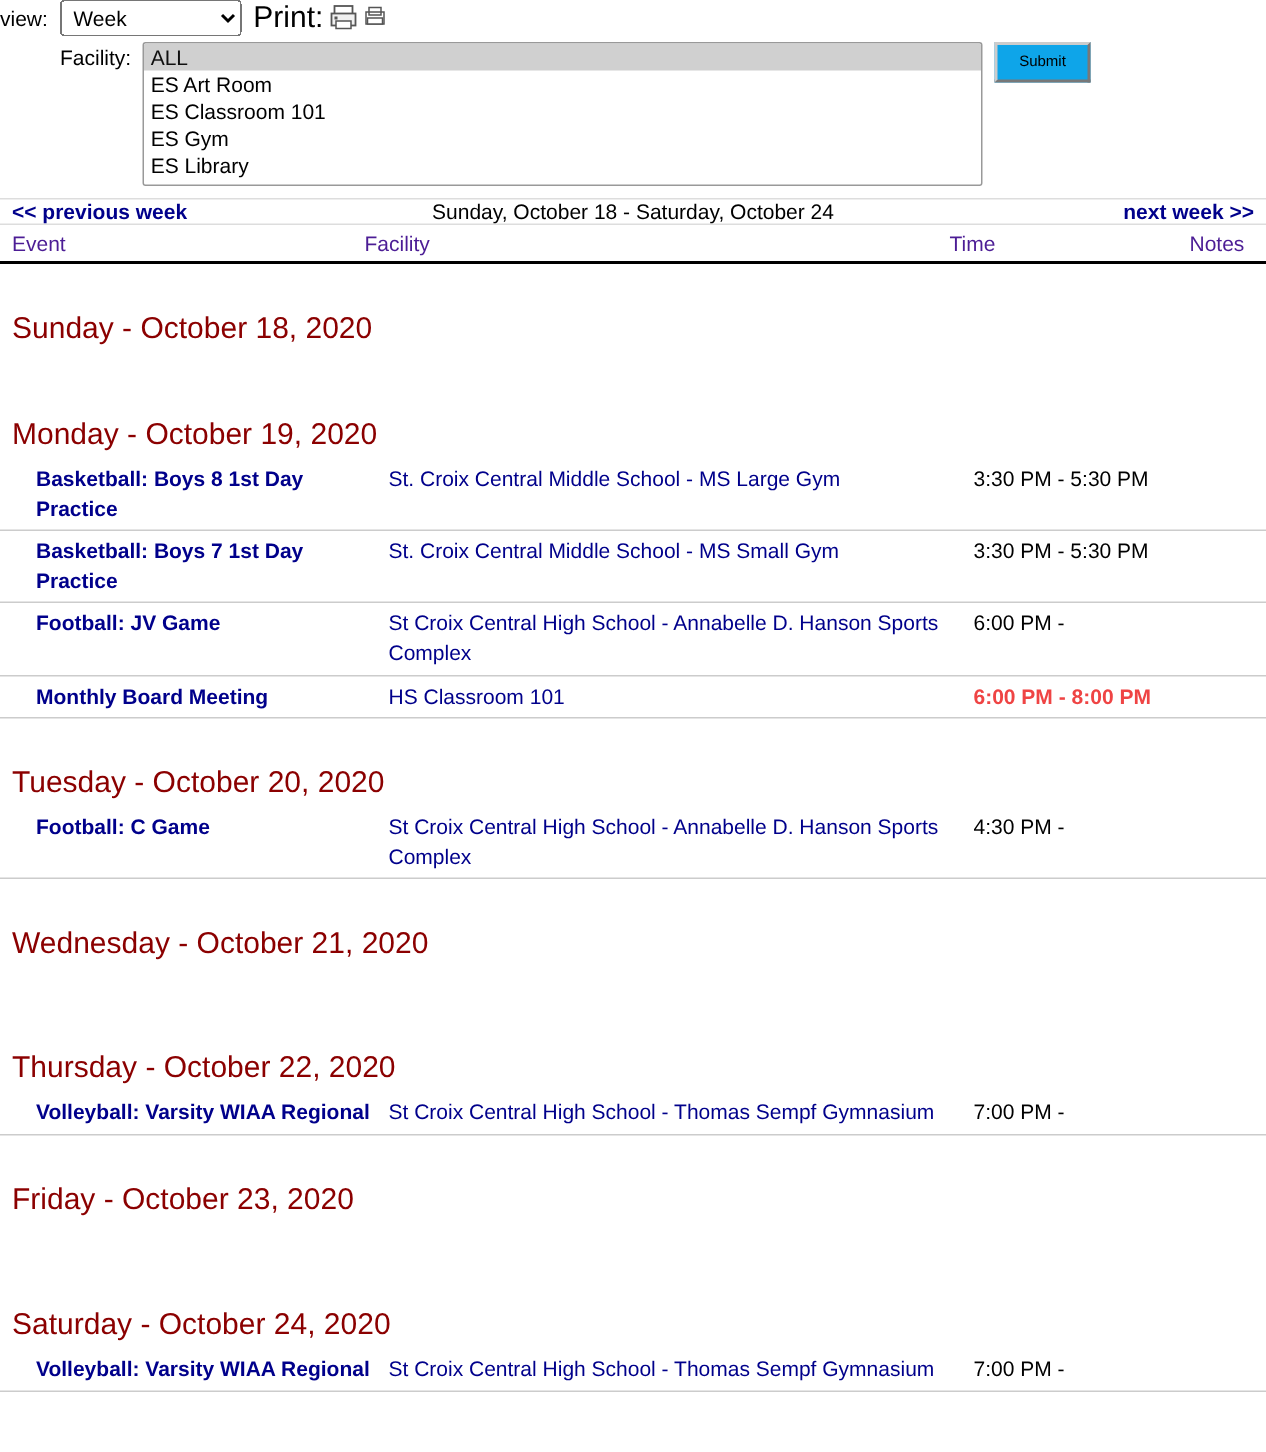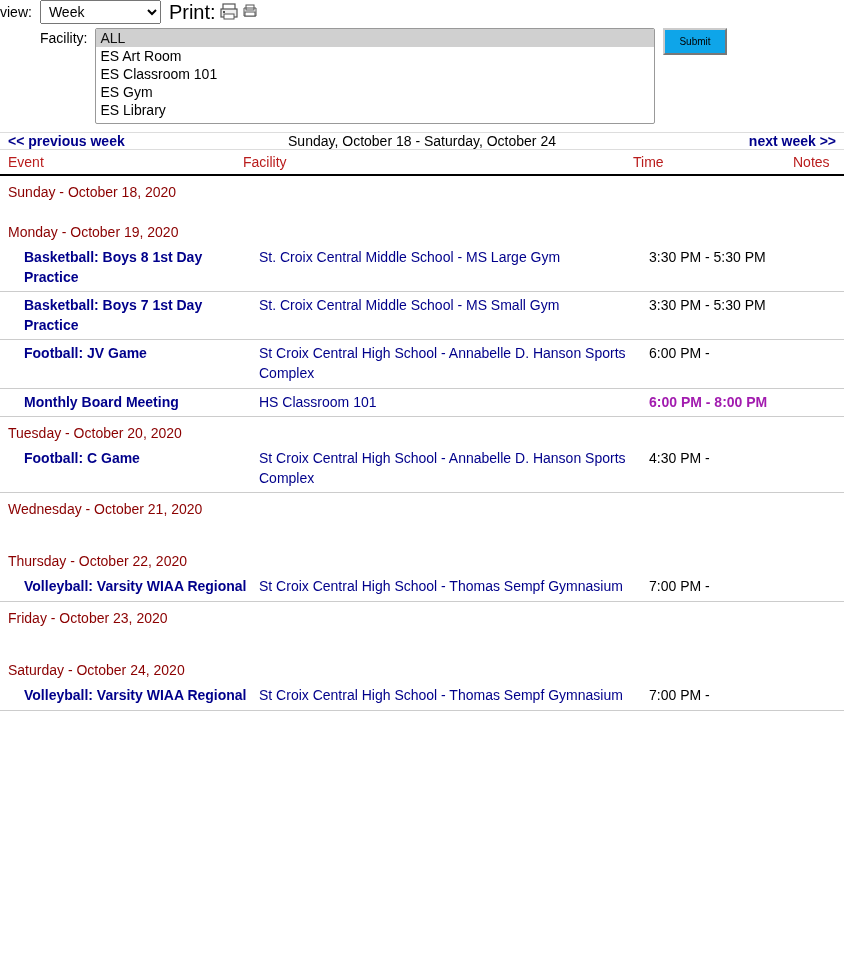--- a/index.html
+++ b/index.html
@@ -92,26 +92,27 @@
     }
     .col-headers {
       display: grid;
       grid-template-columns: 235px 390px 160px auto;
       padding: 4px 8px;
       border-bottom: 2px solid #000;
     }
     .col-header {
       font-size: 14px;
       font-weight: normal;
-      color: #b91c1c;
+      color: #4c1d95;
     }
     .day-header {
       padding: 8px 8px 4px 8px;
-      font-size: 14px;
+      font-size: 20px;
       color: #8B0000;
+      margin-top: 24px;
     }
     .event-row {
       display: grid;
       grid-template-columns: 235px 390px 160px auto;
       padding: 4px 24px;
       border-bottom: 1px solid #ccc;
       align-items: start;
     }
     .event-name {
       font-weight: bold;
@@ -206,21 +207,21 @@
     </div>
     <div class="event-row">
       <div class="event-name">Football: JV Game</div>
       <div class="event-facility">St Croix Central High School - Annabelle D. Hanson Sports Complex</div>
       <div class="event-time">6:00 PM -</div>
       <div class="event-notes"></div>
     </div>
     <div class="event-row">
       <div class="event-name">Monthly Board Meeting</div>
       <div class="event-facility">HS Classroom 101</div>
-      <div class="event-time" style="color: #a21caf; font-weight: bold;">6:00 PM - 8:00 PM</div>
+      <div class="event-time" style="color: #ef4444; font-weight: bold;">6:00 PM - 8:00 PM</div>
       <div class="event-notes"></div>
     </div>
     <div class="day-header">Tuesday - October 20, 2020</div>
     <div class="event-row">
       <div class="event-name">Football: C Game</div>
       <div class="event-facility">St Croix Central High School - Annabelle D. Hanson Sports Complex</div>
       <div class="event-time">4:30 PM -</div>
       <div class="event-notes"></div>
     </div>
     <div class="day-header">Wednesday - October 21, 2020</div>

